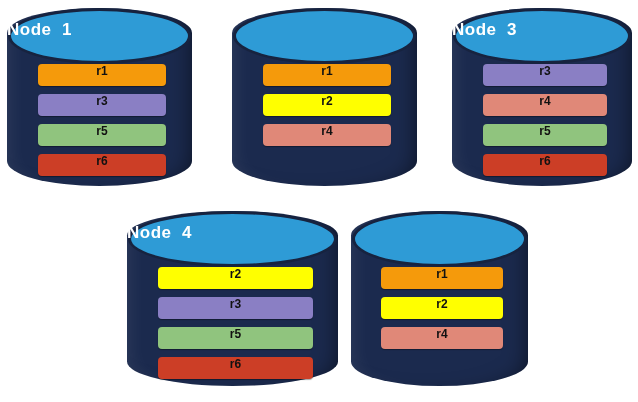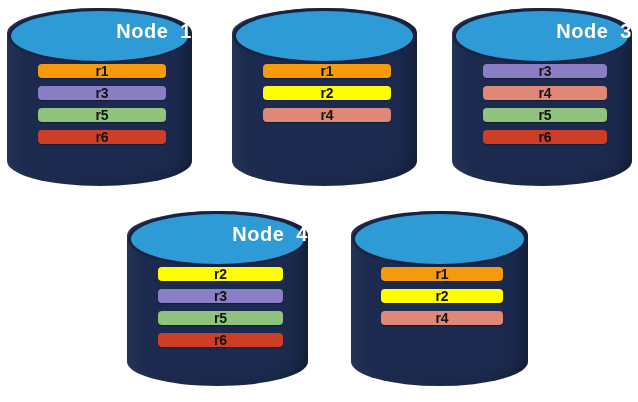--- a/index.html
+++ b/index.html
@@ -45,42 +45,42 @@
     background: #2e9bd6;
     border: 3px solid #17233f;
     border-radius: 50%;
     box-sizing: border-box;
   }
   .cyl-title {
     position: absolute;
     left: 0;
     right: 0;
     top: 12px;
-    text-align: right;
+    text-align: left;
     color: #ffffff;
     font-weight: bold;
-    font-size: 20px;
+    font-size: 17px;
     letter-spacing: 0.5px;
     z-index: 3;
     white-space: pre;
   }
 
   
   .shards {
     position: absolute;
     left: 0;
     right: 0;
     z-index: 4;
   }
   .shard {
-    height: 14px;
+    height: 22px;
     margin-bottom: 8px;
     border-radius: 4px;
     color: #111111;
-    font-size: 14px;
+    font-size: 12px;
     font-weight: bold;
     line-height: 15px;
     text-align: center;
     box-shadow: 0 1px 1px rgba(0,0,0,0.35);
   }
   .shard:last-child { margin-bottom: 0; }
 </style>
 </head>
 <body>
 
@@ -109,21 +109,21 @@
       <div class="cyl-body" style="background: rgb(27, 42, 78);"></div>
       <div class="cyl-top" style="background: rgb(46, 155, 214); border-color: rgb(23, 35, 63);"></div>
       <div class="cyl-title">Node  3</div>
       <div class="shards" style="top: 56px; padding-left: 31px; padding-right: 25px;">
         <div class="shard" style="background: rgb(138, 127, 196);">r3</div>
         <div class="shard" style="background: rgb(224, 136, 120);">r4</div>
         <div class="shard" style="background: rgb(144, 196, 126);">r5</div>
         <div class="shard" style="background: rgb(204, 62, 38);">r6</div>
       </div>
     </div>
-    <div class="node" style="left: 127px; top: 211px; width: 181px; height: 175px;">
+    <div class="node" style="left: 127px; top: 211px; width: 181px; height: 175px; padding-left: 30px;">
       <div class="cyl-body" style="background: rgb(27, 42, 78);"></div>
       <div class="cyl-top" style="background: rgb(46, 155, 214); border-color: rgb(23, 35, 63);"></div>
       <div class="cyl-title">Node  4</div>
       <div class="shards" style="top: 56px; padding-left: 31px; padding-right: 25px;">
         <div class="shard" style="background: rgb(255, 255, 0);">r2</div>
         <div class="shard" style="background: rgb(138, 127, 196);">r3</div>
         <div class="shard" style="background: rgb(144, 196, 126);">r5</div>
         <div class="shard" style="background: rgb(204, 62, 38);">r6</div>
       </div>
     </div>

